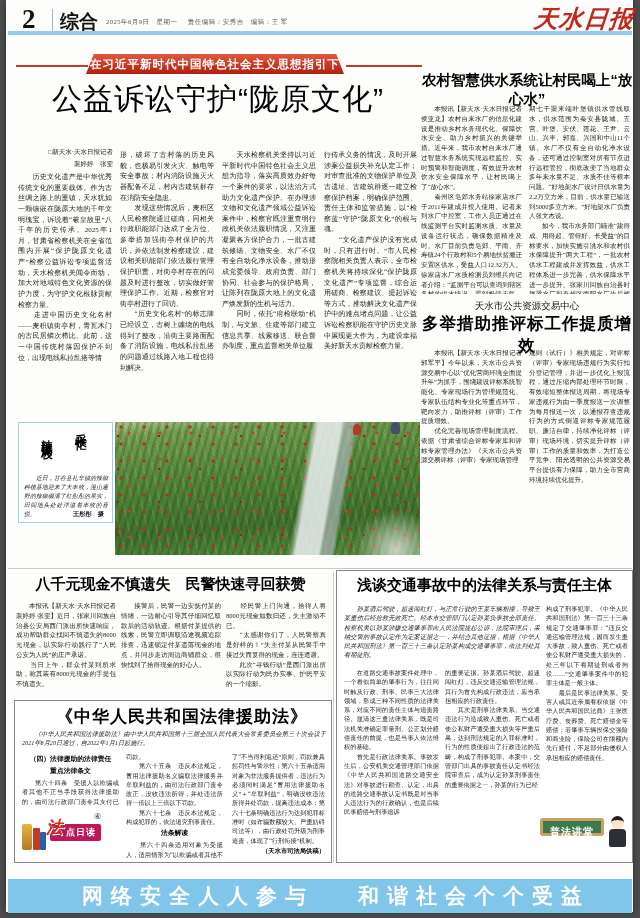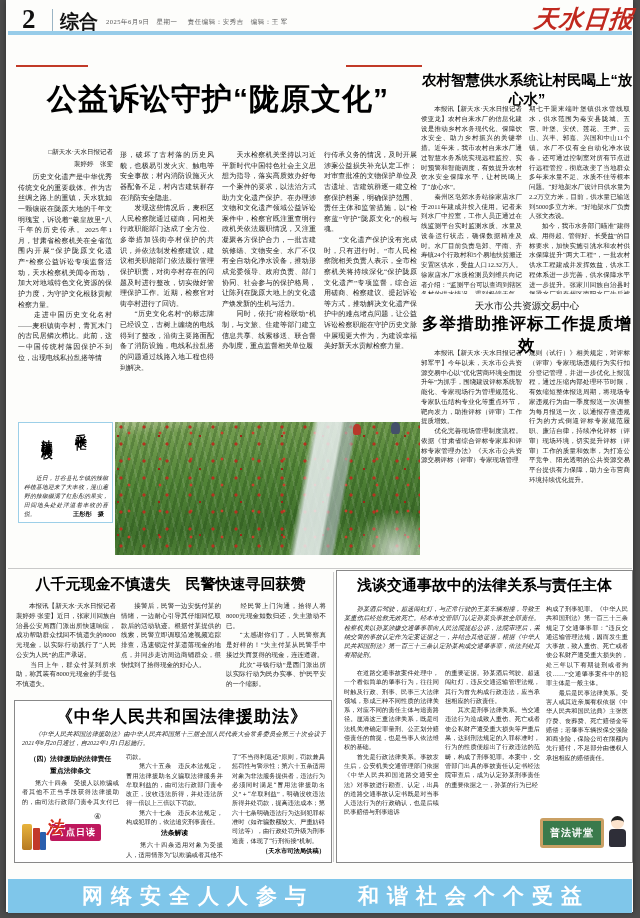--- a/index.html
+++ b/index.html
@@ -21,21 +21,21 @@
   .blue-rule { left:2px; top:31px; width:624px; height:4px; }
 
   
   .rib-line { top:65px; height:2px; background:#c23a28; }
   .ribbon { left:80px; top:54px; width:258px; height:20px; line-height:20px; text-align:center;
             color:#fff; font-size:11.5px; font-weight:bold;
             font-family:"Liberation Sans","DejaVu Sans",sans-serif;
             background:linear-gradient(#e05a40,#b01f0d);
             clip-path:polygon(3% 0,97% 0,100% 100%,0 100%); letter-spacing:1px; }
 
-  .lead-headline { left:8px; top:79px; width:408px; text-align:center; font-size:30px; font-weight:bold;
+  .lead-headline { left:8px; top:79px; width:408px; text-align:center; font-size:30px; font-weight:normal;
                    letter-spacing:1px; color:#000;
                    font-family:"Liberation Sans","DejaVu Sans",sans-serif; }
   .byline { left:12px; top:146px; width:95px; font-size:6.5px; line-height:1.8; text-align:right;
             white-space:pre-line; color:#222; }
 
   .col { position:absolute; text-align:justify; white-space:pre-line; color:#1c1c1c; overflow:hidden;
          font-size:7px; line-height:1.52; }
   .col.small { font-size:6.5px; line-height:1.5; }
   .col.tiny { font-size:6.2px; line-height:1.5; }
   .col.italic { font-style:italic; }
@@ -91,24 +91,24 @@
              font-style:italic; text-shadow:1px 1px 0 #fff; }
   .logo-num { position:absolute; left:74px; top:4px; font-size:8px; color:#333; }
 
   
   .traffic-box { left:330px; top:570px; width:297px; height:293px; border:1px solid #888; background:#fff; }
   .traffic-headline { left:330px; top:576px; width:297px; text-align:center; font-size:15px; font-weight:bold;
                       color:#000; font-family:"Liberation Sans","DejaVu Sans",sans-serif; }
 
   
   .badge { left:534px; top:810px; width:90px; height:48px; }
-  .board { position:absolute; left:0; top:8px; width:64px; height:30px; background:#3a7a4c;
+  .board { position:absolute; left:0; top:8px; width:64px; height:18px; background:#3a7a4c;
            border:3px solid #caa064; border-radius:3px; color:#fff; font-size:10px; font-weight:bold;
            text-align:center; line-height:24px; letter-spacing:1px;
-           font-family:Liberation Sans, sans-serif; }
+           font-family:Liberation Mono, monospace; }
   .t-head { position:absolute; right:6px; top:6px; width:13px; height:13px; background:#fbe3cd;
             border-radius:50%; border-top:4px solid #222; }
   .t-body { position:absolute; right:4px; top:19px; width:17px; height:18px; background:#2e2e38;
             border-radius:4px 4px 2px 2px; }
 
   .bottom-banner { left:2px; top:879px; width:624px; height:34px; display:flex; align-items:center;
                    justify-content:center; gap:44px; color:#fff; font-size:21px; font-weight:bold;
                    letter-spacing:8px; font-family:"Liberation Sans","DejaVu Sans",sans-serif;padding-left:32px; }
 </style>
 </head>
@@ -121,20 +121,21 @@
     <div class="ab hdr-div"></div>
     <div class="ab section">综合</div>
     <div class="ab dateline">
       <span>2025年6月9日　星期一</span>
       <span style="margin-left:8px">责任编辑：安秀吉　编辑：王 军</span>
     </div>
     <div class="ab masthead" style="color:#c0281e;">天水日报</div>
     <div class="ab blue-rule" style="background:#97cce9;"></div>
 
     <div class="ab rib-line" style="left:10px;width:72px;"></div>
+    <div class="ab ribbon">在习近平新时代中国特色社会主义思想指引下</div>
     <div class="ab rib-line" style="left:340px;width:76px;"></div>
 
     <div class="ab lead-headline">公益诉讼守护“陇原文化”</div>
     <div class="ab byline">□新天水·天水日报记者
 裴婷婷　张雯</div>
     <div class="col" style="left:12px;top:172px;width:94px;height:246px;">　　历史文化遗产是中华优秀传统文化的重要载体。作为古丝绸之路上的重镇，天水犹如一颗镶嵌在陇原大地的千年文明瑰宝，诉说着“羲皇故里”八千年的历史传承。2025年1月，甘肃省检察机关在全省范围内开展“保护陇原文化遗产”检察公益诉讼专项监督活动，天水检察机关闻令而动，加大对地域特色文化资源的保护力度，为守护文化根脉贡献检察力量。
 　　走进中国历史文化名村——麦积镇街亭村，青瓦木门的古民居鳞次栉比。此前，这一中国传统村落因保护不到位，出现电线私拉乱搭等情</div>
     <div class="col" style="left:114px;top:150px;width:94px;height:268px;">形，破坏了古村落的历史风貌，也极易引发火灾、触电等安全事故；村内消防设施灭火器配备不足，村内古建筑群存在消防安全隐患。
 　　发现这些情况后，麦积区人民检察院通过磋商，同相关行政职能部门达成了全方位、多举措加强街亭村保护的共识，并依法制发检察建议，建议相关职能部门依法履行管理保护职责，对街亭村存在的问题及时进行整改，切实做好管理保护工作。近期，检察官对街亭村进行了回访。
 　　“历史文化名村”的标志牌已经设立，古树上缠绕的电线得到了整改，沿街主要路面配备了消防设施，电线私拉乱搭的问题通过线路入地工程也得到解决。</div>

